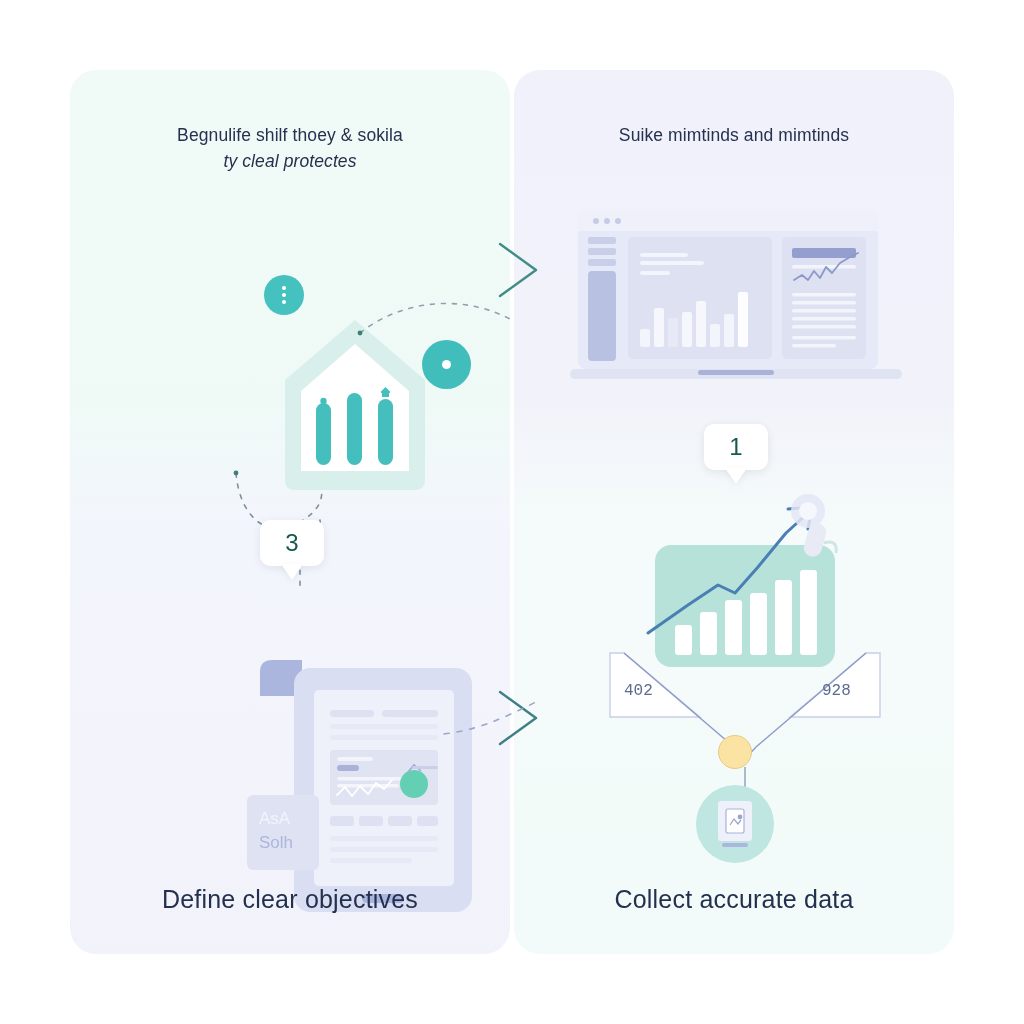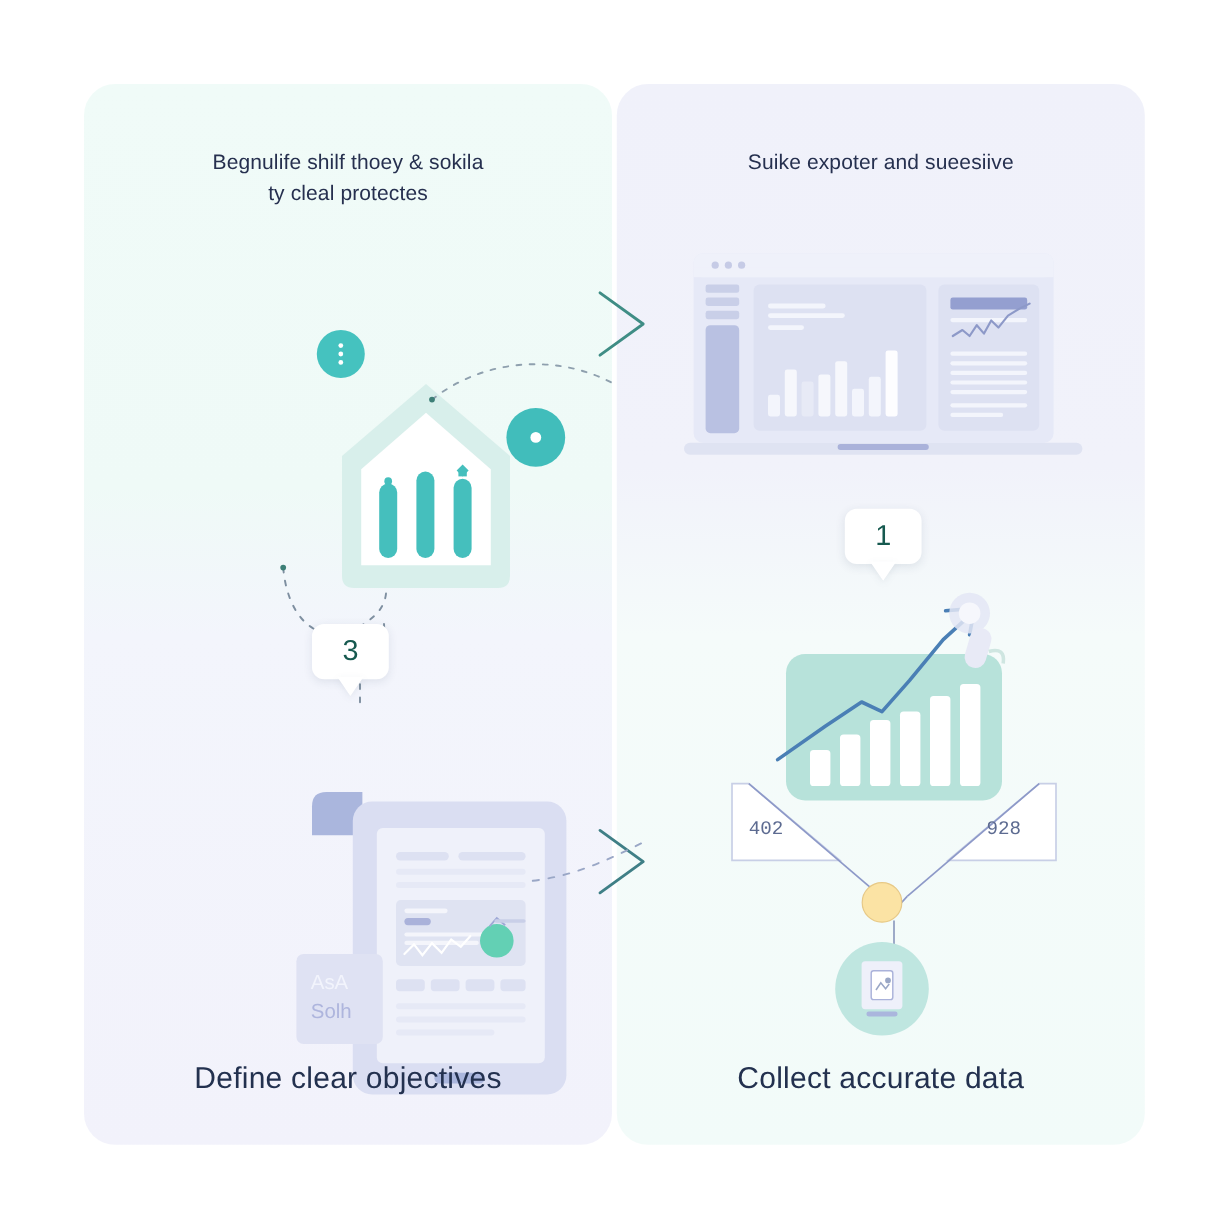--- a/index.html
+++ b/index.html
@@ -48,21 +48,21 @@
     left: 0; right: 0;
     top: 52px;
     text-align: center;
     color: #26304f;
     font-size: 17.5px;
     line-height: 26px;
     letter-spacing: .1px;
     padding: 0 34px;
     box-sizing: border-box;
   }
-  .panel-heading .l2 { display: block; }
+  .panel-heading .l2 { display: block; font-style: italic; }
 
   
   .panel-caption {
     position: absolute;
     left: 0; right: 0;
     bottom: 40px;
     text-align: center;
     color: #23314f;
     font-size: 25px;
     letter-spacing: .2px;
@@ -298,21 +298,21 @@
         <rect x="120" y="234" width="42" height="9" rx="4.5" fill="#aab6dd"></rect>
       </svg>
     </div>
 
     <div class="panel-caption">Define clear objectives</div>
   </div>
 
   <div class="panel" id="panel-right">
 
     <div class="panel-heading">
-      <span>Suike expoter and sueesiive</span>
+      <span>Suike mimtinds and mimtinds</span>
     </div>
 
     <div class="panel-caption">Collect accurate data</div>
   </div>
 
   <div id="laptop">
     <svg width="332" height="180" viewBox="0 0 332 180">
 
       <rect x="8" y="6" width="300" height="158" rx="8" fill="#e6e9f7"></rect>
 

